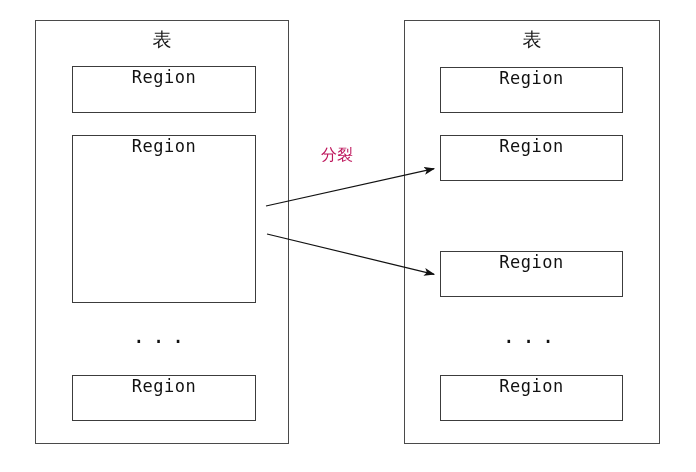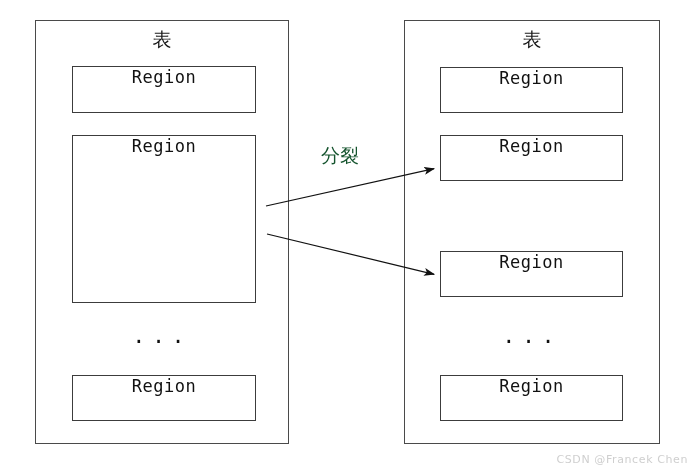--- a/index.html
+++ b/index.html
@@ -66,24 +66,24 @@
     text-align: center;
     font-family: "DejaVu Sans Mono", "Liberation Mono", monospace;
     font-size: 21px;
     letter-spacing: 7px;
     line-height: 10px;
     color: #111111;
   }
 
   .split-label {
     position: absolute;
-    font-family: Liberation Serif, serif;
-    font-size: 19px;
+    font-family: Liberation Mono, monospace;
+    font-size: 16px;
     line-height: 24px;
-    color: #14532d;
+    color: #be185d;
     white-space: nowrap;
   }
 
   #arrow-layer {
     position: absolute;
     left: 0; top: 0;
     width: 696px;
     height: 472px;
     pointer-events: none;
   }
@@ -149,15 +149,14 @@
   <svg id="arrow-layer" viewBox="0 0 696 472" width="696" height="472">
     <defs>
       <marker id="ah" markerWidth="11" markerHeight="8" refX="10" refY="4" orient="auto" markerUnits="userSpaceOnUse">
         <path d="M0,0 L11,4 L0,8 L2.6,4 Z" fill="#111111"></path>
       </marker>
     </defs>
     <line id="arrow-1" x1="266" y1="206" x2="434.07143881944813" y2="168.65079137345597" stroke="#111111" stroke-width="1.2" marker-end="url(#ah)"></line>
     <line id="arrow-2" x1="267" y1="234" x2="434.08361849943026" y2="274.29663740280375" stroke="#111111" stroke-width="1.2" marker-end="url(#ah)"></line>
   </svg>
 
-  <div class="watermark" style="color: rgb(207, 207, 207);">CSDN @Francek Chen</div>
 
 </div>
 
 </body></html>

